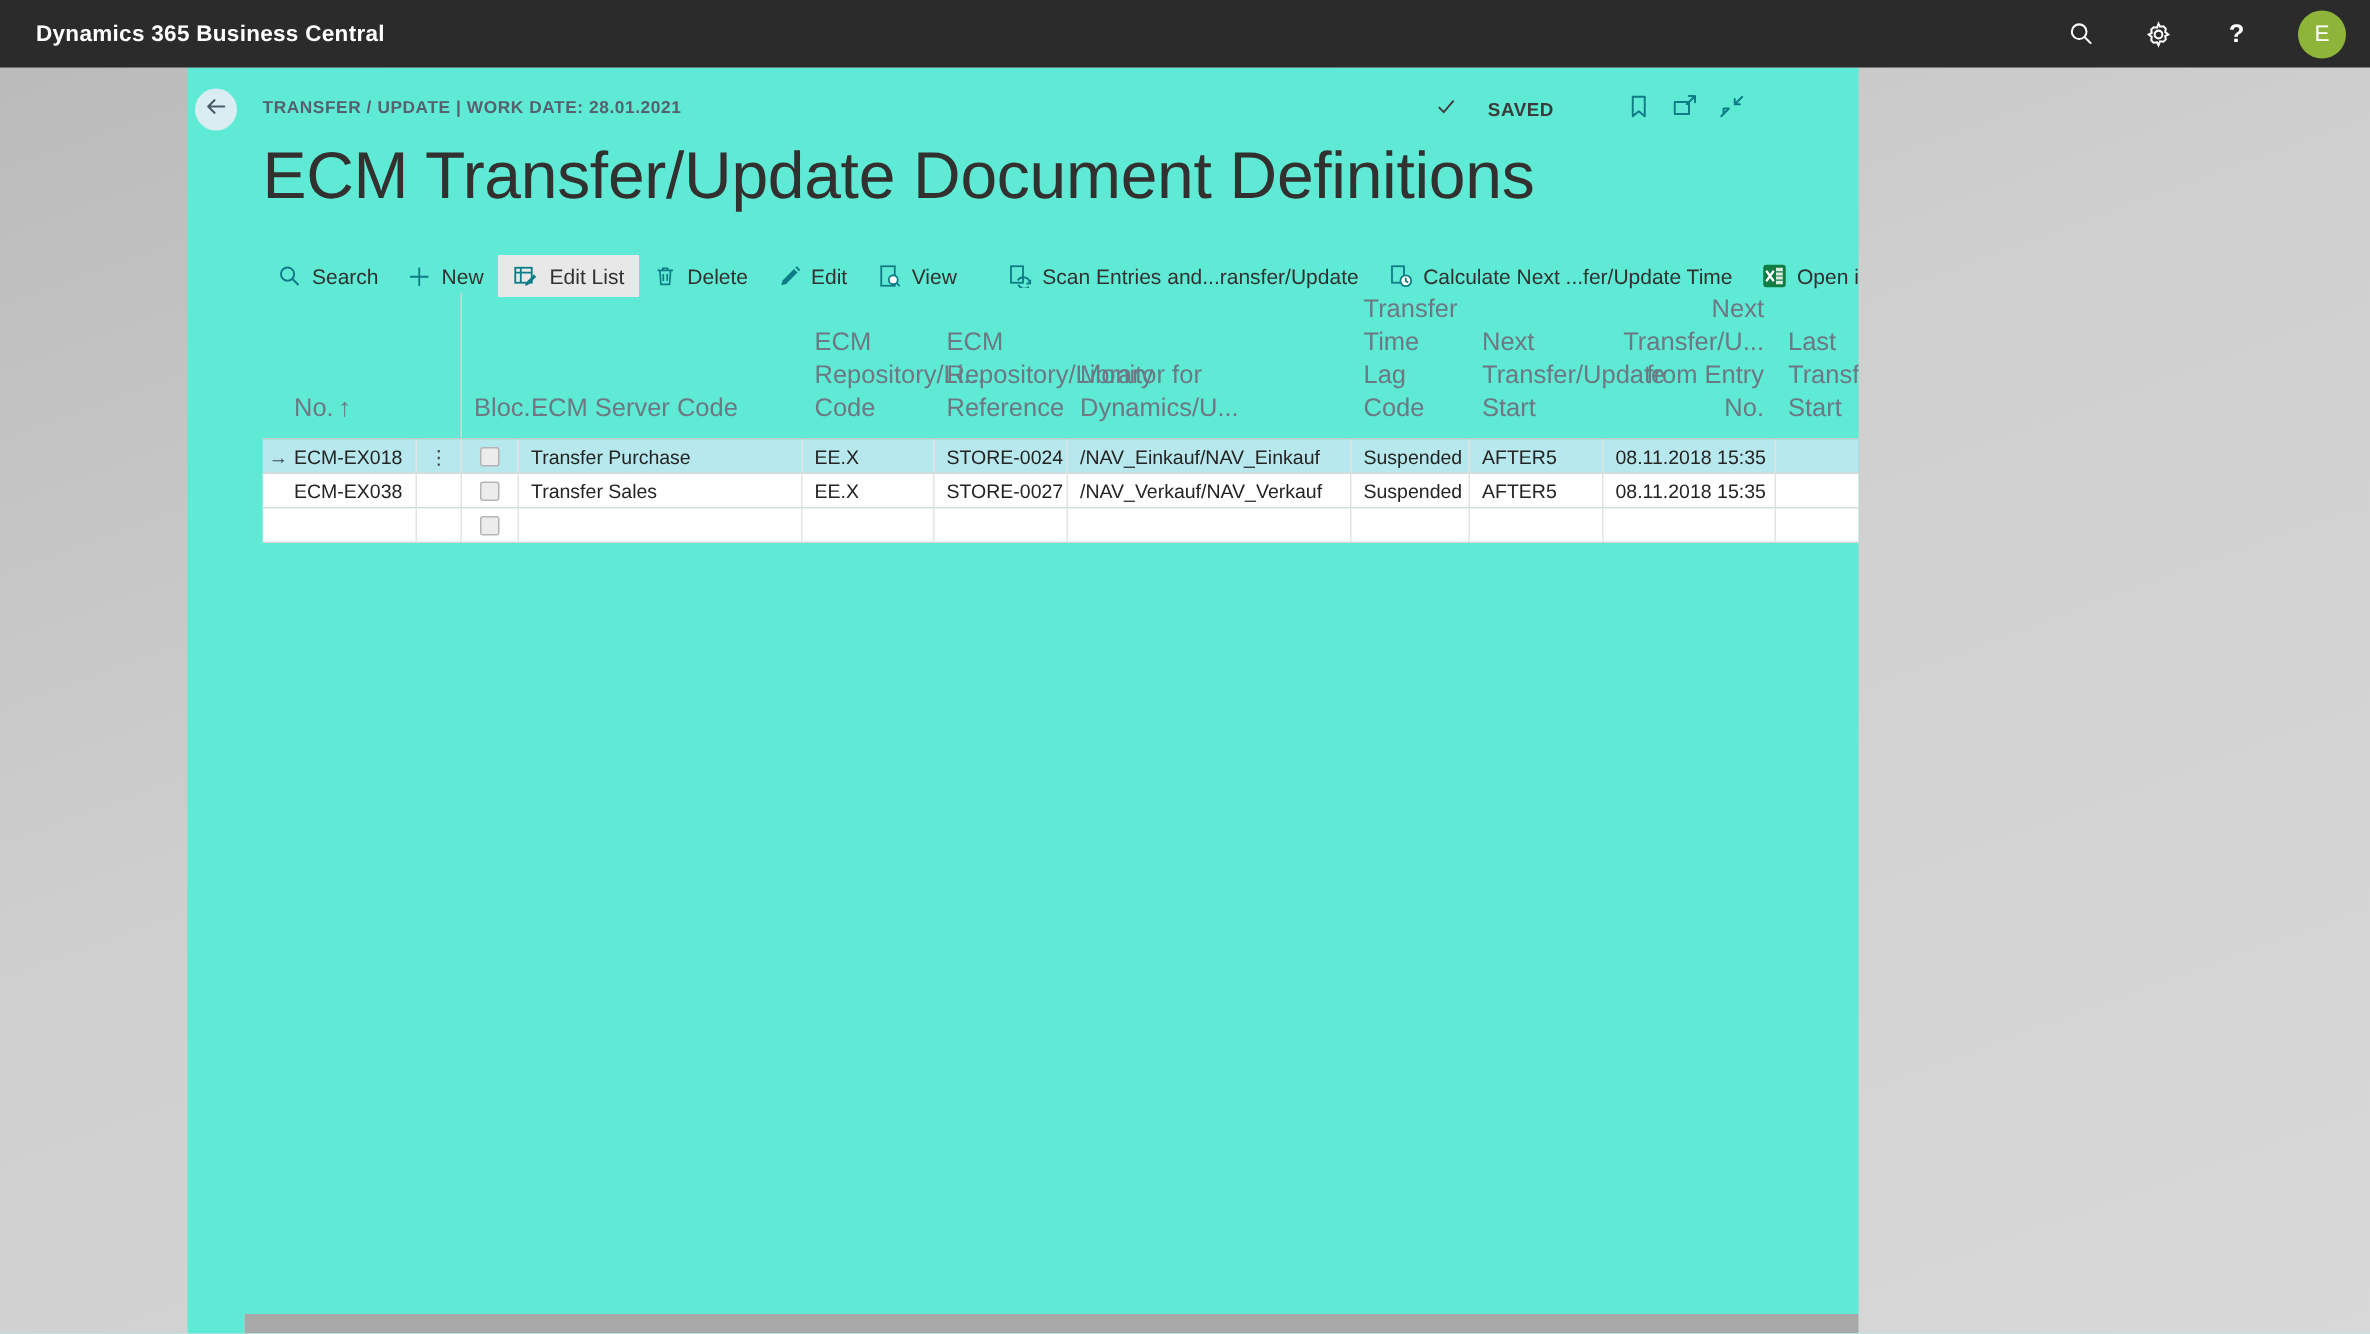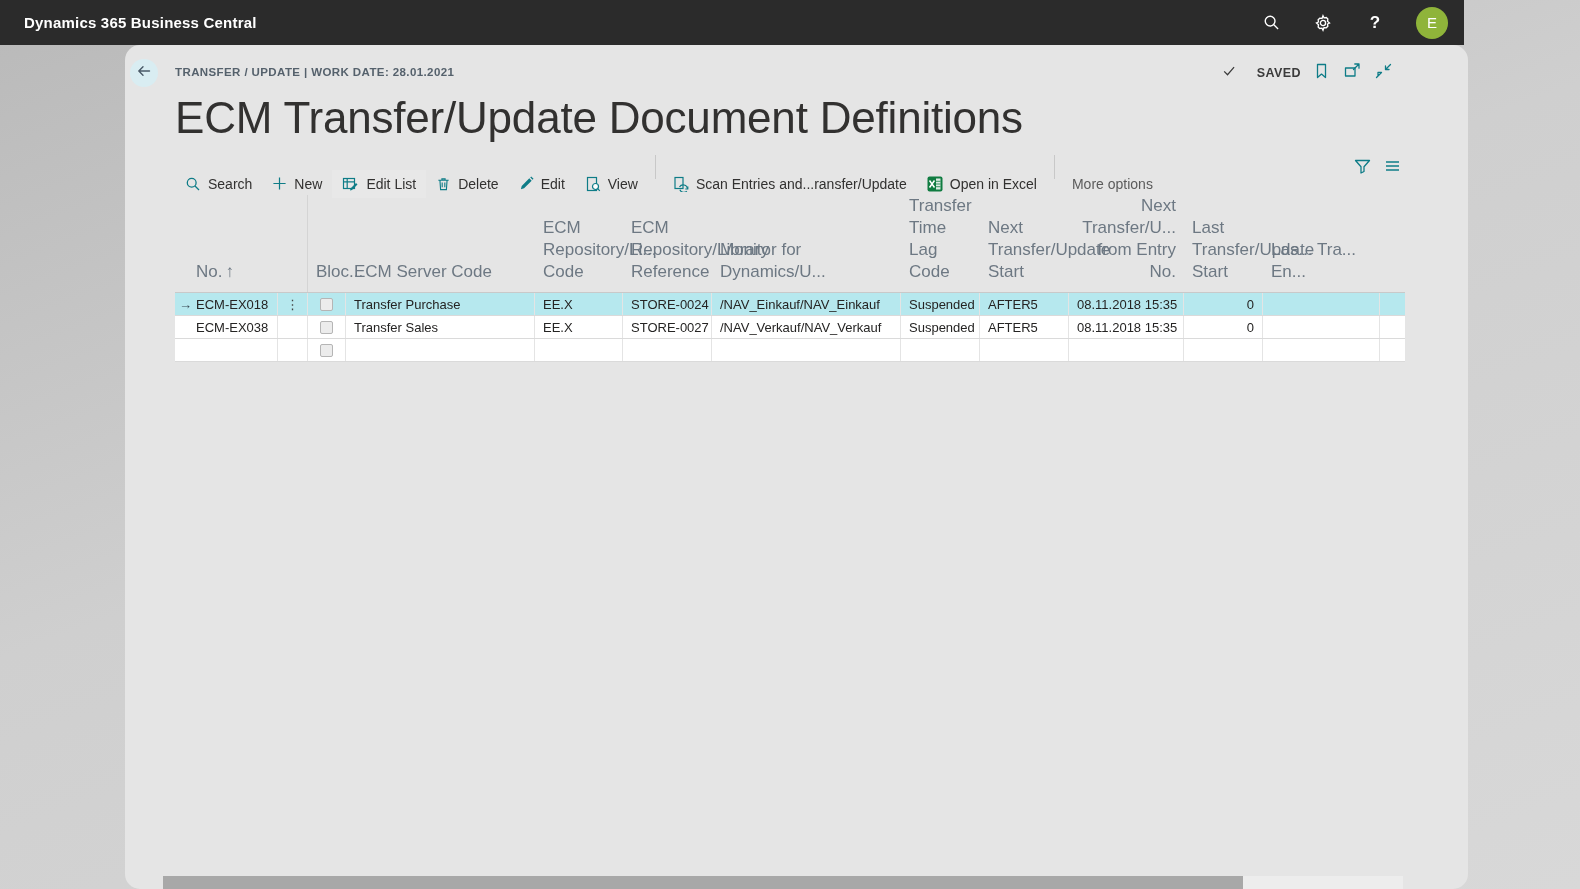--- a/index.html
+++ b/index.html
@@ -4,63 +4,63 @@
 <style>
   * { box-sizing: border-box; margin: 0; padding: 0; }
   html, body { width: 1580px; height: 889px; overflow: hidden; }
   body {
     font-family: "Liberation Sans", sans-serif;
     background: linear-gradient(160deg, #b9b9b9 0%, #cfcfcf 45%, #d8d8d8 100%);
     position: relative;
   }
   
   .topbar {
-    position: absolute; top: 0; left: 0; width: 1464px; height: 45px;
+    position: absolute; top: 0; left: 0; width: 1580px; height: 45px;
     background: #2b2b2b; color: #fff; display: flex; align-items: center;
     padding: 0 16px 0 24px; z-index: 10;
   }
   .brand { font-size: 15px; font-weight: bold; letter-spacing: .2px; cursor: pointer; }
   .topbar-right { margin-left: auto; display: flex; align-items: center; gap: 30px; }
   .topbar-iconbtn { width: 22px; height: 22px; display: flex; align-items: center; justify-content: center; cursor: pointer; color:#fff; }
   .topbar-iconbtn svg { display: block; }
   .help-glyph { font-size: 17px; font-weight: bold; }
   .avatar {
     width: 32px; height: 32px; border-radius: 50%; background: #8fb43a;
     color: #fff; font-size: 15px; display: flex; align-items: center; justify-content: center;
     cursor: pointer;
   }
   
   .card {
-    position: absolute; left: 125px; top: 45px; width: 1343px; height: 844px;
-    background: #e5e5e5; overflow: hidden; border-radius: 15px;
+    position: absolute; left: 125px; top: 45px; width: 1114px; height: 844px;
+    background: #5eead4; overflow: hidden;
   }
   .back-btn {
     position: absolute; left: 5px; top: 14px; width: 28px; height: 28px; border-radius: 50%;
     background: #d9edf2; display: flex; align-items: center; justify-content: center; cursor: pointer;
   }
   .breadcrumb {
     position: absolute; left: 50px; top: 21px; font-size: 11.5px; letter-spacing: .4px;
     color: #55616c; font-weight: bold; cursor: pointer;
   }
   .header-right {
     position: absolute; top: 18px; right: 74px; display: flex; align-items: center;
   }
-  .saved-group { display: flex; align-items: center; gap: 21px; color: #3b3b3b; }
+  .saved-group { display: flex; align-items: center; gap: 21px; color: #3b3b3b; margin-right: 36px; }
   .saved-label { font-size: 12.5px; font-weight: bold; letter-spacing: .4px; }
   .hdr-iconbtn { width: 22px; height: 20px; display: flex; align-items: center; justify-content: center; color: #0e7c87; cursor: pointer; margin-left: 9px; }
   .page-title {
     position: absolute; left: 50px; top: 48px; font-size: 44px; font-weight: 300;
     color: #323130; letter-spacing: -.2px;
   }
   
   .toolbar {
     position: absolute; left: 50px; top: 105px; width: 1230px; height: 34px;
     display: flex; align-items: center; font-size: 14px; color: #323130;
   }
-  .tb-item { display: flex; gap: 7px; padding: 6px 10px; cursor: pointer; white-space: nowrap; margin-top: 34px; }
+  .tb-item { display: flex; align-items: center; gap: 7px; padding: 6px 10px; cursor: pointer; white-space: nowrap; margin-top: 34px; }
   .tb-item.active { background: #e8e8e8; }
   .tb-item svg { display: block; flex: none; }
   .tb-divider { width: 1px; height: 24px; background: #c8c8c8; margin: 0 7px; }
   .tb-spacer { flex: 1; }
   .tb-iconbtn { width: 26px; height: 24px; display: flex; align-items: center; justify-content: center; color: #0e7c87; cursor: pointer; margin-left: 4px; }
   
   .grid-wrap { position: absolute; left: 50px; top: 150px; width: 1230px; overflow: hidden; }
   .grid-row {
     display: grid;
     grid-template-columns: 103px 30px 38px 189px 88px 89px 189px 79px 89px 115px 79px 117px 60px;
@@ -232,20 +232,30 @@
     <div class="tb-item">
       <span>
         <svg width="16" height="16" viewBox="0 0 16 16" fill="none" stroke="#0e7c87" stroke-width="1.2">
             <rect x="2" y="1.5" width="8" height="11"></rect>
             <path d="M6.5 11a4.3 4.3 0 0 1 8 1.8"></path>
             <path d="M14.8 10.5v2.5h-2.5" stroke-linejoin="round"></path>
             <path d="M13.8 15.3a4.3 4.3 0 0 1-6.9-1.5"></path>
           </svg>
       </span>
       <span>Scan Entries and...ransfer/Update</span>
+    </div>
+    <div class="tb-item">
+      <span>
+        <svg width="16" height="16" viewBox="0 0 16 16" fill="none" stroke="#0e7c87" stroke-width="1.2">
+            <rect x="2" y="1.5" width="8" height="11"></rect>
+            <circle cx="11.2" cy="11.2" r="3.6" fill="#fff"></circle>
+            <path d="M11.2 9.2v2.2l1.6 1"></path>
+          </svg>
+      </span>
+      <span>Calculate Next ...fer/Update Time</span>
     </div>
     <div class="tb-item">
       <span>
         <svg width="16" height="16" viewBox="0 0 16 16">
             <rect x="0.5" y="0.5" width="15" height="15" rx="2" fill="#107c41"></rect>
             <rect x="9" y="2.5" width="4.5" height="11" fill="#fff" opacity="0.85"></rect>
             <line x1="9" y1="5.3" x2="13.5" y2="5.3" stroke="#107c41" stroke-width="0.8"></line>
             <line x1="9" y1="8" x2="13.5" y2="8" stroke="#107c41" stroke-width="0.8"></line>
             <line x1="9" y1="10.7" x2="13.5" y2="10.7" stroke="#107c41" stroke-width="0.8"></line>
             <path d="M2.5 4.5l5 7M7.5 4.5l-5 7" stroke="#fff" stroke-width="1.5"></path>

